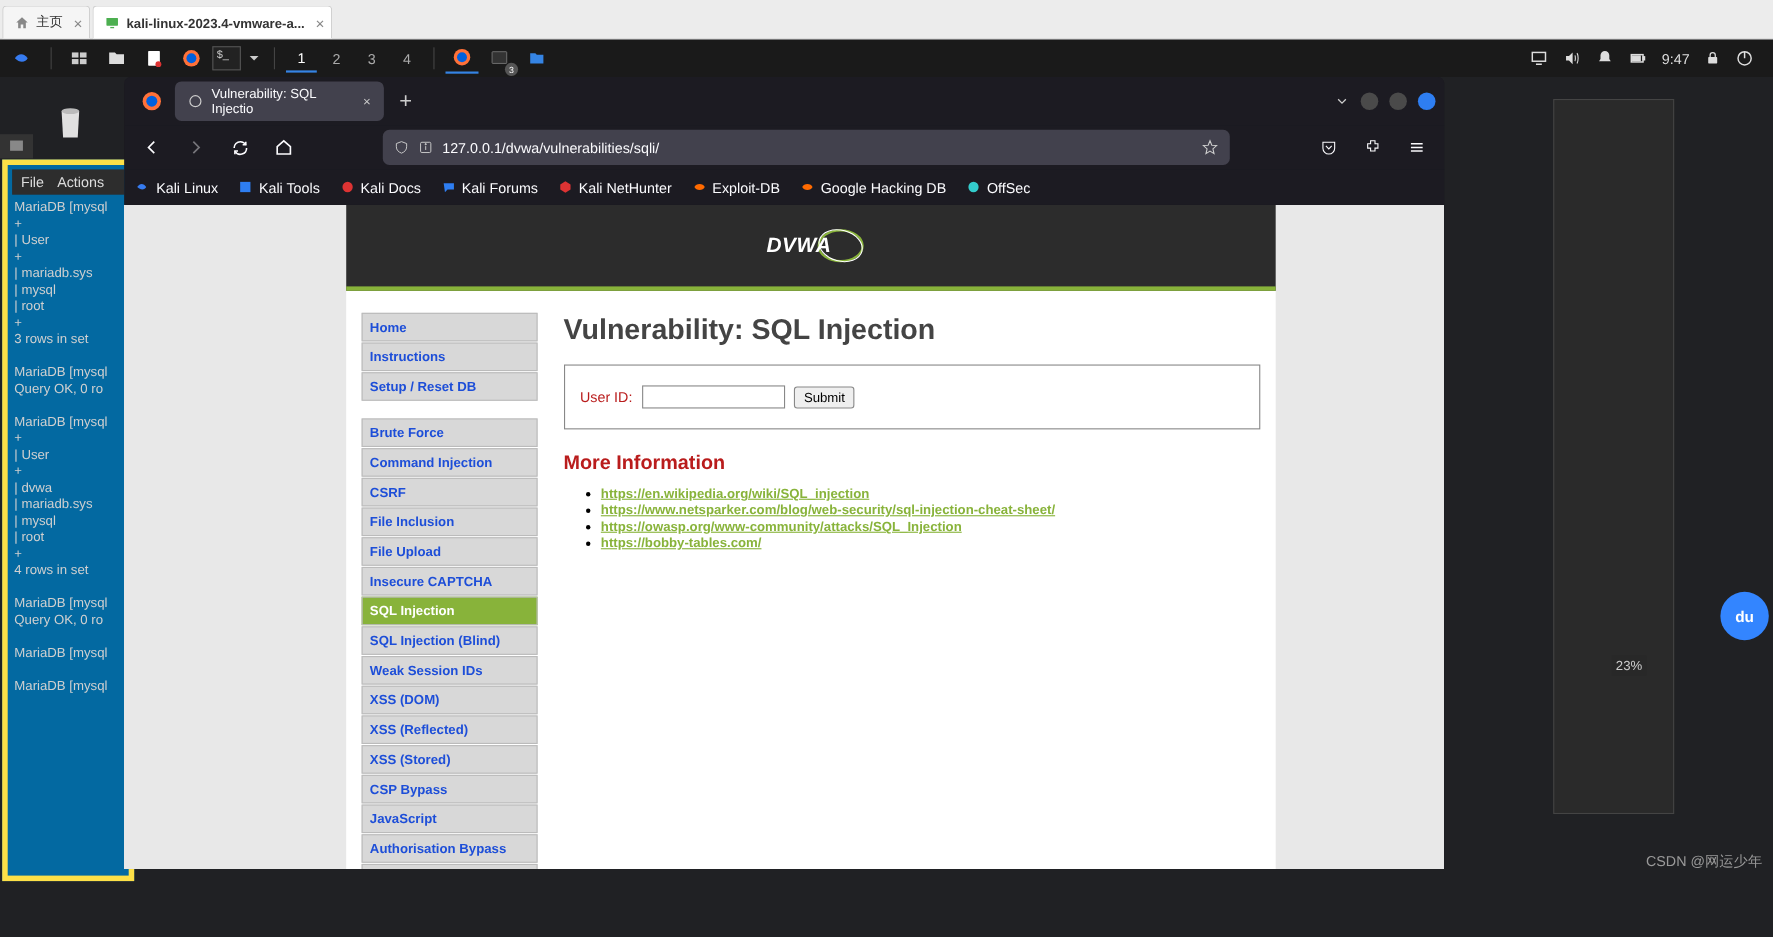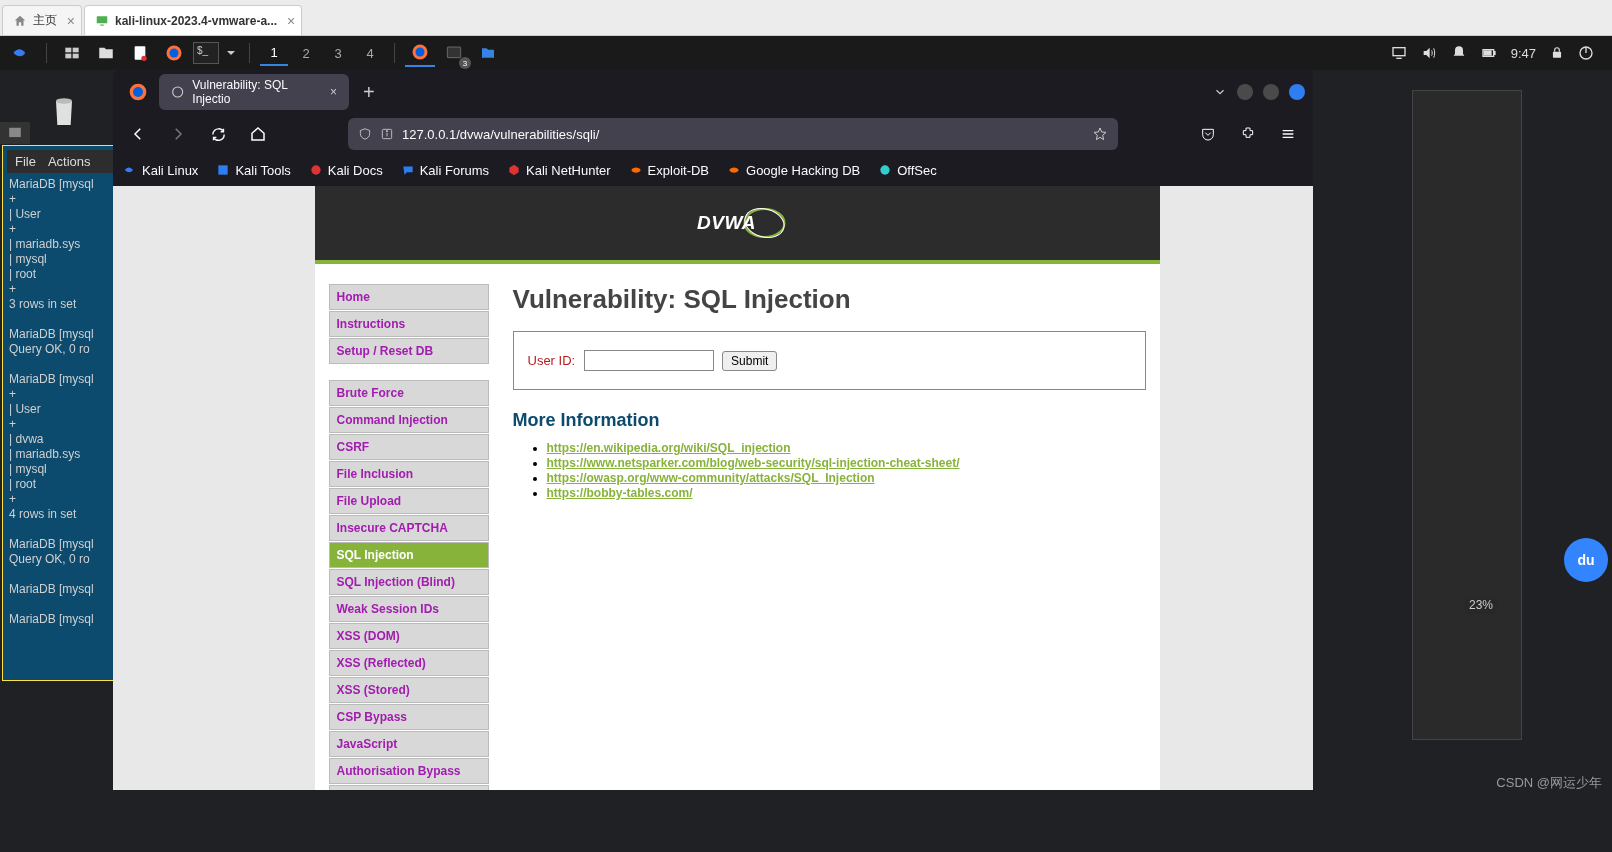--- a/index.html
+++ b/index.html
@@ -14,21 +14,21 @@
 
 
 .kali-bar { height: 34px; background: #1a1a1a; display: flex; align-items: center; padding: 0 6px; color: #ddd; font-size: 13px; }
 .kali-left { display: flex; align-items: center; gap: 4px; }
 .kali-item { width: 30px; height: 28px; display: flex; align-items: center; justify-content: center; cursor: pointer; }
 .kali-workspace { width: 28px; height: 26px; display: flex; align-items: center; justify-content: center; color: #aaa; font-size: 13px; }
 .kali-workspace.active { border-bottom: 2px solid #3584e4; color: #fff; }
 .kali-right { margin-left: auto; display: flex; align-items: center; gap: 14px; padding-right: 12px; }
 
 
-.terminal-window { position: absolute; top: 145px; left: 2px; width: 120px; height: 536px; background: #0c4a6e; color: #ccc; font-family: monospace; font-size: 12px; padding: 4px; overflow: hidden; border: 1px solid #fde047; }
+.terminal-window { position: absolute; top: 145px; left: 2px; width: 120px; height: 656px; background: #0369a1; color: #ccc; font-family: monospace; font-size: 12px; padding: 4px; overflow: hidden; border: 5px solid #fde047; }
 .term-titlebar { position: absolute; top: 122px; left: 0; width: 30px; height: 22px; background: #333; display:flex; align-items:center; justify-content:center; }
 .term-menu { display: flex; gap: 12px; color: #ddd; font-size: 13px; padding: 4px 8px; background: #2d2d2d; }
 .term-content { padding: 4px 2px; line-height: 15px; white-space: pre; color: #d0d0d0; }
 
 
 .firefox-window { position: absolute; top: 70px; left: 113px; width: 1200px; height: 720px; background: #1c1b22; display: flex; flex-direction: column; border-radius: 6px 6px 0 0; overflow: hidden; justify-content: flex-end; }
 .ff-tabbar { height: 44px; background: #1c1b22; display: flex; align-items: center; padding: 0 8px; gap: 4px; }
 .ff-tab { height: 36px; background: #42414d; border-radius: 6px; padding: 0 12px; display: flex; align-items: center; gap: 8px; color: #fbfbfe; font-size: 12px; width: 190px; position: relative; }
 .ff-tab-close { margin-left: auto; color: #ccc; }
 .ff-newtab { color: #ccc; font-size: 20px; padding: 0 10px; }
@@ -42,29 +42,29 @@
 
 
 .page-viewport { flex: 1; background: #e8e8e8; overflow: auto; padding-left: 48px; }
 .dvwa-container { width: 845px; margin: 0 auto; background: #fff; }
 .dvwa-header { height: 78px; background: #2c2c2c; display: flex; align-items: center; justify-content: center; border-bottom: 4px solid #88b33a; }
 .dvwa-logo { color: #fff; font-size: 28px; font-weight: bold; font-style: italic; letter-spacing: 1px; }
 .dvwa-logo svg { vertical-align: middle; }
 .dvwa-body { display: flex; padding: 20px 14px; gap: 24px; align-items: flex-start; }
 .dvwa-menu { width: 160px; }
 .menu-block { margin-bottom: 16px; }
-.menu-item { background: #d8d8d8; border: 1px solid #bbb; padding: 5px 7px; font-size: 12px; font-weight: bold; color: #a21caf; margin-bottom: 1px; cursor: pointer; }
+.menu-item { background: #d8d8d8; border: 1px solid #bbb; padding: 5px 7px; font-size: 12px; font-weight: bold; color: #1d4ed8; margin-bottom: 1px; cursor: pointer; }
 .menu-item.selected { background: #88b33a; color: #fff; }
 .dvwa-content { flex: 1; }
 .dvwa-content h1 { font-size: 26px; color: #444; margin-bottom: 16px; }
 .form-box { border: 1px solid #888; padding: 18px 14px; margin-bottom: 20px; }
 .form-box label { font-size: 13px; color: #b91c1c; }
 .form-box input[type=text] { width: 130px; border: 1px solid #888; padding: 2px; margin: 0 4px; font-size: 13px; }
 .form-box button { padding: 2px 8px; font-size: 12px; border: 1px solid #888; background: #efefef; border-radius: 3px; }
-.dvwa-content h2 { font-size: 18px; color: #0c4a6e; margin-bottom: 10px; }
+.dvwa-content h2 { font-size: 18px; color: #b91c1c; margin-bottom: 10px; }
 .info-list { padding-left: 34px; }
 .info-list li { font-size: 12px; margin-bottom: 1px; }
 .info-list a { color: #88b33a; font-weight: bold; text-decoration: underline; }
 
 
 .side-window { position: absolute; top: 90px; right: 90px; width: 110px; height: 650px; background: #2a2a2a; border: 1px solid #444; }
 .side-percent { position: absolute; right: 115px; top: 596px; color: #ccc; font-size: 12px; background: rgba(40,40,40,0.9); padding: 2px 4px; }
 .baidu-circle { position: absolute; right: 4px; bottom: 270px; width: 44px; height: 44px; border-radius: 50%; background: #3385ff; color: #fff; display: flex; align-items: center; justify-content: center; font-size: 14px; font-weight: bold; }
 .watermark { position: absolute; right: 10px; bottom: 60px; color: #999; font-size: 13px; }
 

